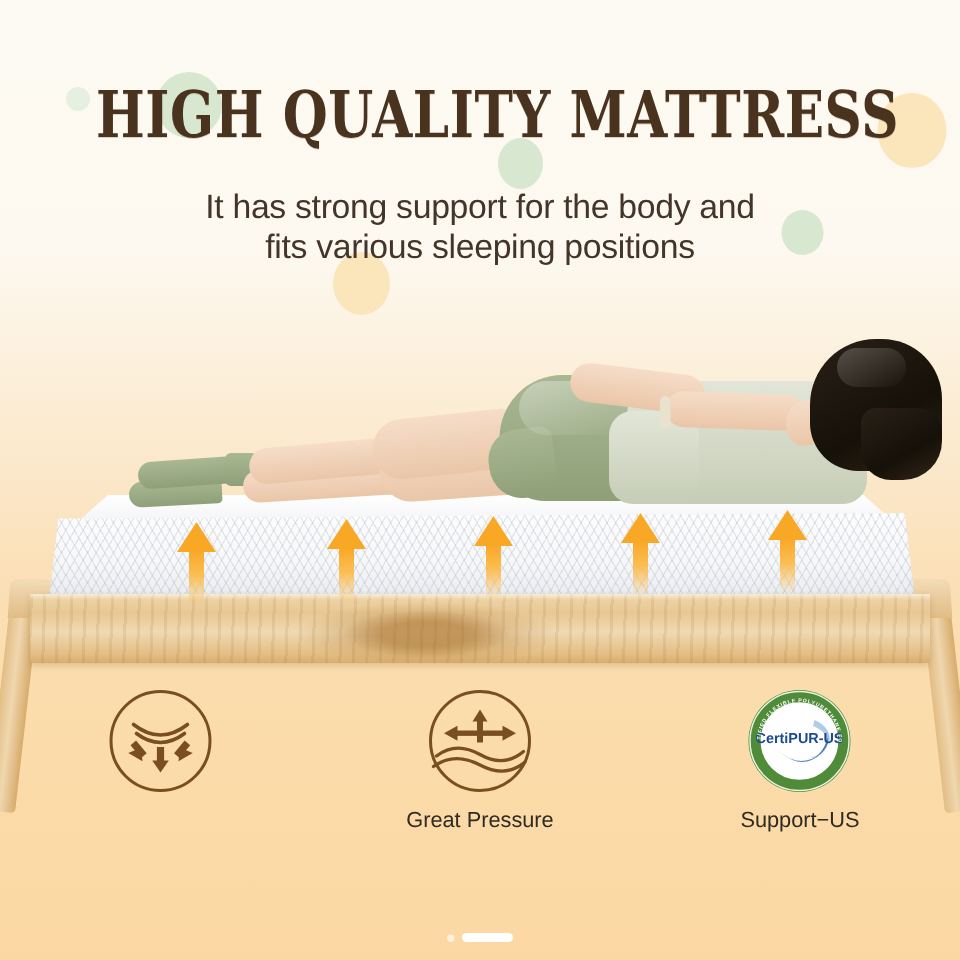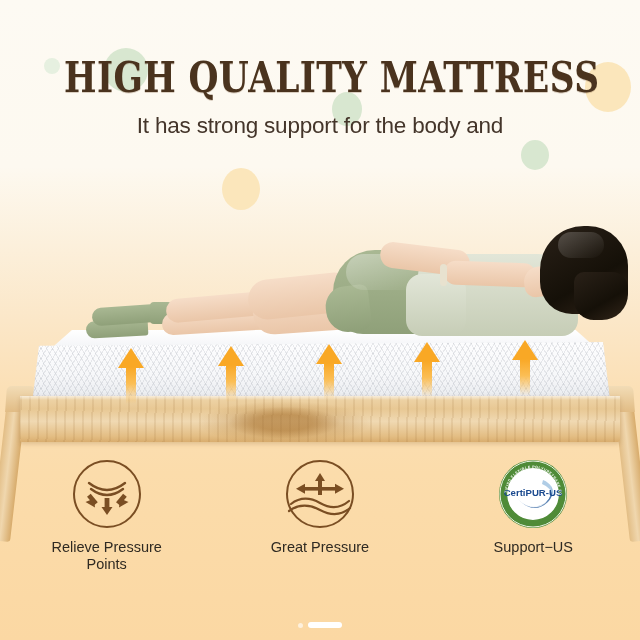--- a/index.html
+++ b/index.html
@@ -39,21 +39,21 @@
     transform-origin:center;
     white-space:nowrap;
     margin-top:56px;
     text-shadow:0 1px 0 rgba(120,85,50,.25);
   }
   .sub {
     font-family:"Liberation Sans", sans-serif;
     font-size:22.5px;
     line-height:1.22;
     color:#44352a;
-    margin-top:13px;
+    margin-top:25px;
     letter-spacing:-0.2px;
   }
 
   
   .scene { position:absolute; left:0; top:196px; width:640px; height:262px; z-index:3; }
 
   
   .rail {
     position:absolute; left:20px; top:200px; width:600px; height:46px;
     background:
@@ -139,20 +139,21 @@
     <div class="blob" style="left:585px;top:62px;width:46px;height:50px;background:#fbe6bb;"></div>
     <div class="blob" style="left:332px;top:92px;width:30px;height:34px;background:#d8e7d0;"></div>
     <div class="blob" style="left:521px;top:140px;width:28px;height:30px;background:#d8e7d0;"></div>
     <div class="blob" style="left:222px;top:168px;width:38px;height:42px;background:#fbe6bb;"></div>
     <div class="blob" style="left:44px;top:58px;width:16px;height:16px;background:#e6f0e0;"></div>
   </div>
 
   <div class="header">
     <div class="title">HIGH QUALITY MATTRESS</div>
     <div class="sub">It has strong support for the body and</div>
+    <div class="sub" style="margin-top:0">fits various sleeping positions</div>
   </div>
 
   <div class="scene">
 
     <div class="leg leg-l"></div>
     <div class="leg leg-r"></div>
     <div class="leg leg-top-l"></div>
     <div class="leg leg-top-r"></div>
 
     <div class="mattress-top"></div>
@@ -224,22 +225,20 @@
         <path d="M20 31 Q36 43 52 31" fill="none" stroke="#7a4e23" stroke-width="2.4" stroke-linecap="round"></path>
         <g fill="#7a4e23">
           <rect x="33.6" y="40" width="4.8" height="11"></rect>
           <path d="M30.5 49 L36 57 L41.5 49 Z"></path>
           <rect x="19" y="36" width="4.8" height="11" transform="rotate(-40 21.4 41.5)"></rect>
           <path d="M14.5 44 L24 49.5 L23 40.5 Z"></path>
           <rect x="48" y="36" width="4.8" height="11" transform="rotate(40 50.4 41.5)"></rect>
           <path d="M57.5 44 L48 49.5 L49 40.5 Z"></path>
         </g>
       </svg>
-      <div class="feat-label" style="white-space:pre-line">Relieve Pressure
-Points</div>
     </div>
 
     <div class="feat">
       <svg class="feat-icon" viewBox="0 0 72 72">
         <circle cx="36" cy="36" r="33" fill="none" stroke="#7a4e23" stroke-width="2"></circle>
         <g fill="#7a4e23">
           <rect x="34" y="20" width="4" height="17"></rect>
           <path d="M31 23 L36 15 L41 23 Z"></path>
           <rect x="18" y="29" width="36" height="3.6"></rect>
           <path d="M12 30.8 L21 25.8 L21 35.8 Z"></path>

